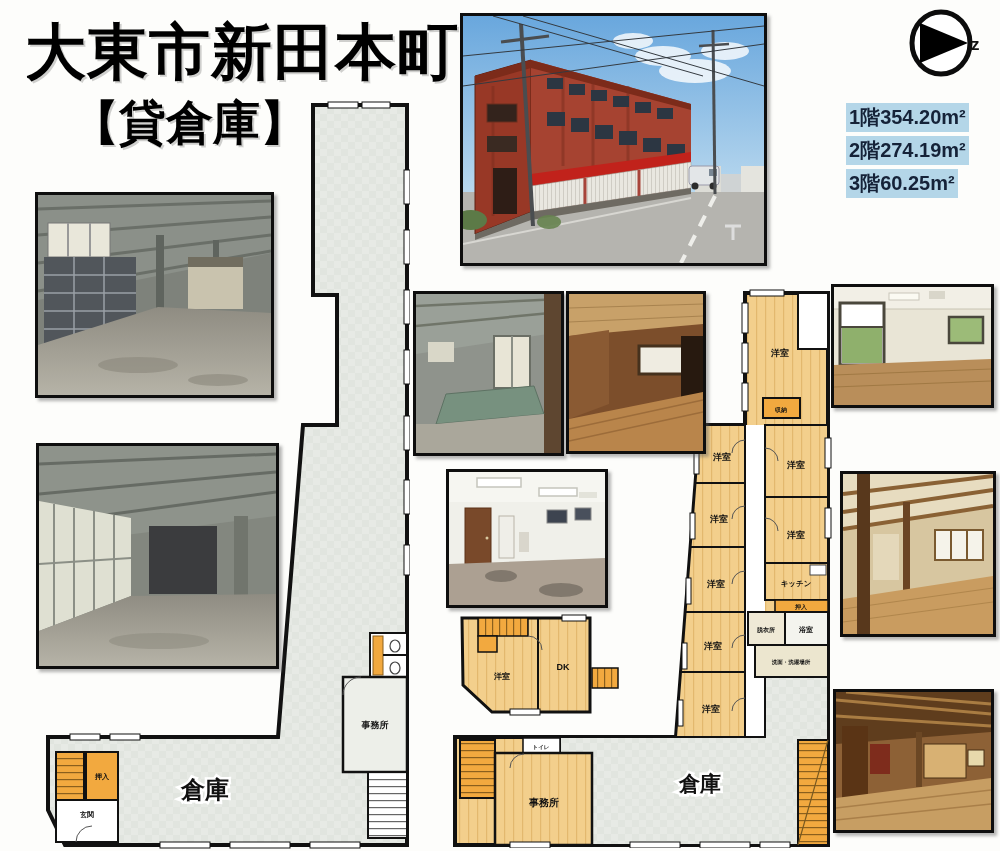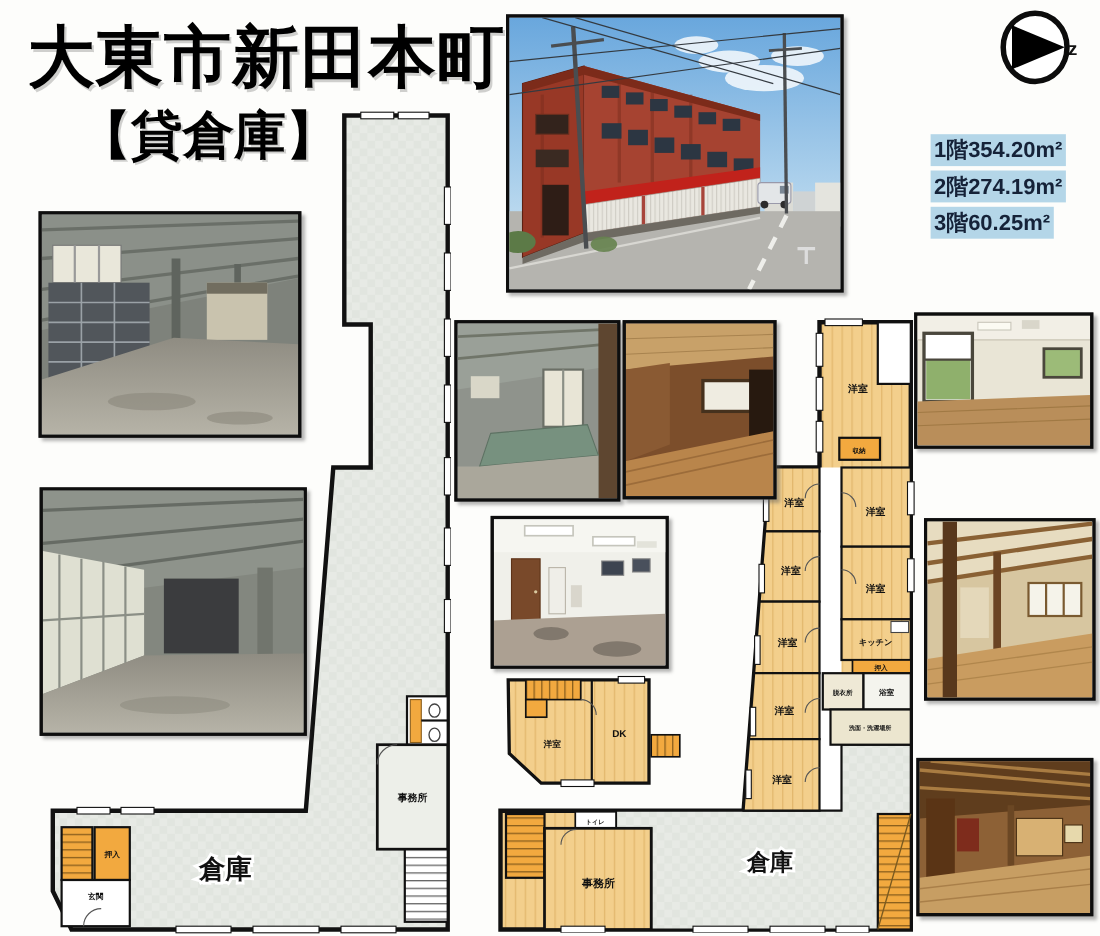--- a/index.html
+++ b/index.html
@@ -3,21 +3,21 @@
 <meta charset="utf-8">
 <style>
   html,body{margin:0;padding:0;background:#fff;}
   .page{position:relative;width:1000px;height:851px;background:#fdfdfb;overflow:hidden;
         font-family:"Liberation Sans",sans-serif;}
   .abs{position:absolute;}
   .title1{left:25px;top:12px;font-size:61px;font-weight:bold;color:#000;
           letter-spacing:1px;text-shadow:2px 2px 0 rgba(0,0,0,.18);white-space:nowrap;}
   .title2{left:72px;top:92px;font-size:47px;font-weight:bold;color:#000;
           text-shadow:2px 2px 0 rgba(0,0,0,.18);white-space:nowrap;}
-  .area-list{left:846px;top:103px;margin-top:19px;}
+  .area-list{left:846px;top:103px;}
   .area-row{display:table;background:#b4d6e8;color:#152238;font-size:20px;font-weight:bold;
             padding:1px 3px;margin-bottom:4px;white-space:nowrap;}
   .photo{position:absolute;border:3px solid #0e0e0e;background:#888;
          box-shadow:3px 3px 3px rgba(90,90,90,.45);}
   .photo svg{display:block;}
   svg text{font-family:"Liberation Sans",sans-serif;font-weight:bold;fill:#111;}
   .big-label{paint-order:stroke;stroke:#fff;stroke-width:5px;}
   .plan{position:absolute;}
 </style>
 </head>

